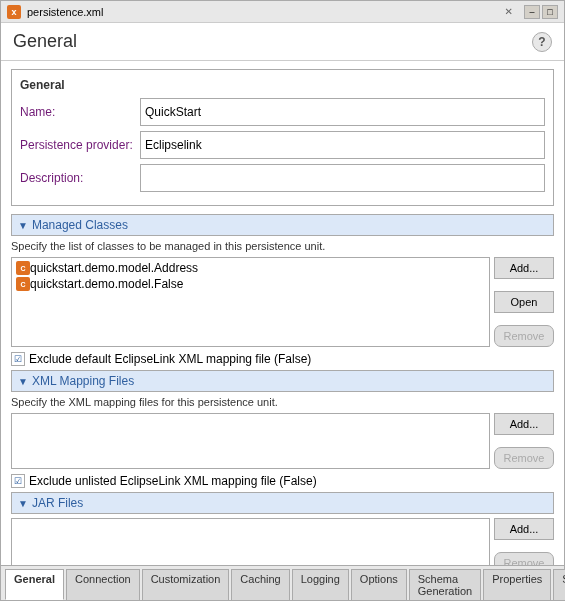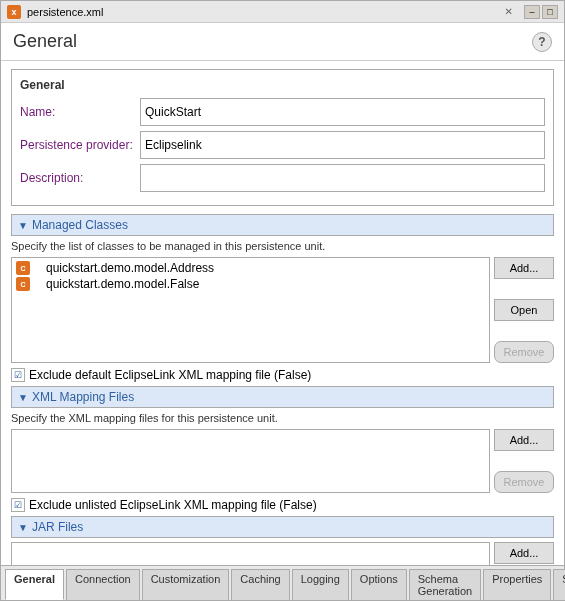--- a/index.html
+++ b/index.html
@@ -161,41 +161,41 @@
       flex: 1;
       border: 1px solid #aaa;
       background: white;
       min-height: 60px;
       padding: 2px;
       font-size: 12px;
     }
     .list-item {
       display: flex;
       align-items: center;
-      gap: 16px;
+      gap: 0;
       padding: 1px 2px;
       cursor: pointer;
     }
     .list-item-icon {
       width: 14px;
       height: 14px;
       background: #e07020;
       border-radius: 2px;
       font-size: 7px;
       display: flex;
       align-items: center;
       justify-content: center;
       color: white;
       font-weight: bold;
       flex-shrink: 0;
     }
     .btn-group {
       display: flex;
       flex-direction: column;
-      gap: 20px;
+      gap: 12px;
     }
     .action-btn {
       width: 60px;
       height: 22px;
       background: #e0e0e0;
       border: 1px solid #aaa;
       font-size: 11px;
       cursor: pointer;
       display: flex;
       align-items: center;

